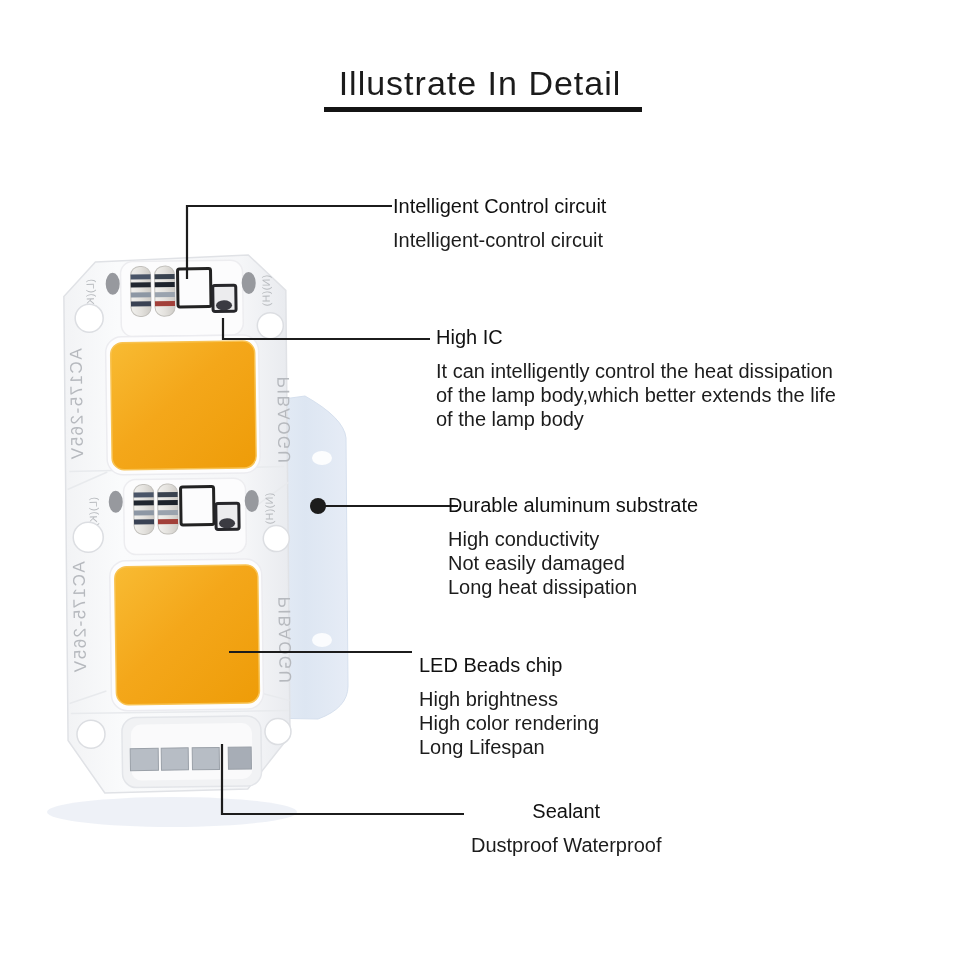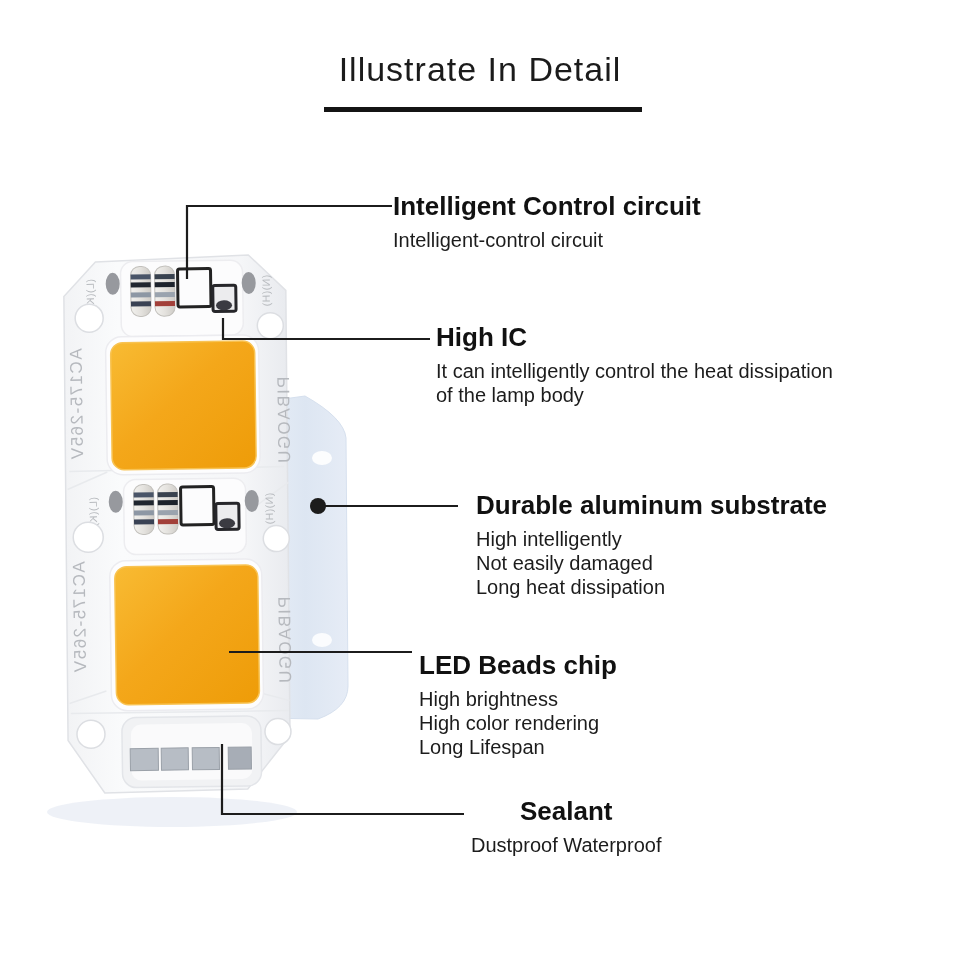--- a/index.html
+++ b/index.html
@@ -1,33 +1,33 @@
 <!DOCTYPE html>
 <html><head>
 <meta charset="utf-8">
 <style>
   html,body{margin:0;padding:0;background:#ffffff;}
   .canvas{
     position:relative;width:960px;height:960px;background:#ffffff;overflow:hidden;
     font-family:"Liberation Sans",sans-serif;color:#161616;
   }
   .page-title{
-    position:absolute;left:0;right:0;top:50px;margin:0;
+    position:absolute;left:0;right:0;top:50px;margin:14px;
     text-align:center;font-size:34px;font-weight:400;letter-spacing:1px;color:#1b1b1b;
   }
   .title-underline{
     position:absolute;left:324px;top:107px;width:318px;height:5px;background:#141414;
   }
   .module-svg{position:absolute;left:0;top:0;}
   .ann{position:absolute;}
-  .ann h2{margin:0 0 9px 0;font-size:26px;font-weight:bold;line-height:26px;color:#111;}
+  .ann h2{margin:0 0 9px 0;font-size:20px;font-weight:normal;line-height:26px;color:#111;}
   .ann .line{font-size:20px;line-height:24px;color:#1c1c1c;}
   #ann-control{left:393px;top:193px;}
   #ann-smartic{left:436px;top:324px;}
-  #ann-substrate{left:476px;top:492px;}
+  #ann-substrate{left:448px;top:492px;}
   #ann-beads{left:419px;top:642px;margin-top:10px;}
   #ann-sealant{left:471px;top:798px;text-align:center;}
 </style>
 </head>
 <body>
 
 <div class="canvas">
 
   <svg class="module-svg" width="960" height="960" viewBox="0 0 960 960">
     <defs>
@@ -161,26 +161,27 @@
   <div class="title-underline"></div>
 
   <div class="ann" id="ann-control">
     <h2>Intelligent Control circuit</h2>
     <div class="line">Intelligent-control circuit</div>
   </div>
 
   <div class="ann" id="ann-smartic">
     <h2>High IC</h2>
     <div class="line">It can intelligently control the heat dissipation</div>
+    <div class="line">of the lamp body,which better extends the life</div>
     <div class="line">of the lamp body</div>
   </div>
 
   <div class="ann" id="ann-substrate">
     <h2>Durable aluminum substrate</h2>
-    <div class="line">High intelligently</div>
+    <div class="line">High conductivity</div>
     <div class="line">Not easily damaged</div>
     <div class="line">Long heat dissipation</div>
   </div>
 
   <div class="ann" id="ann-beads">
     <h2>LED Beads chip</h2>
     <div class="line">High brightness</div>
     <div class="line">High color rendering</div>
     <div class="line">Long Lifespan</div>
   </div>

